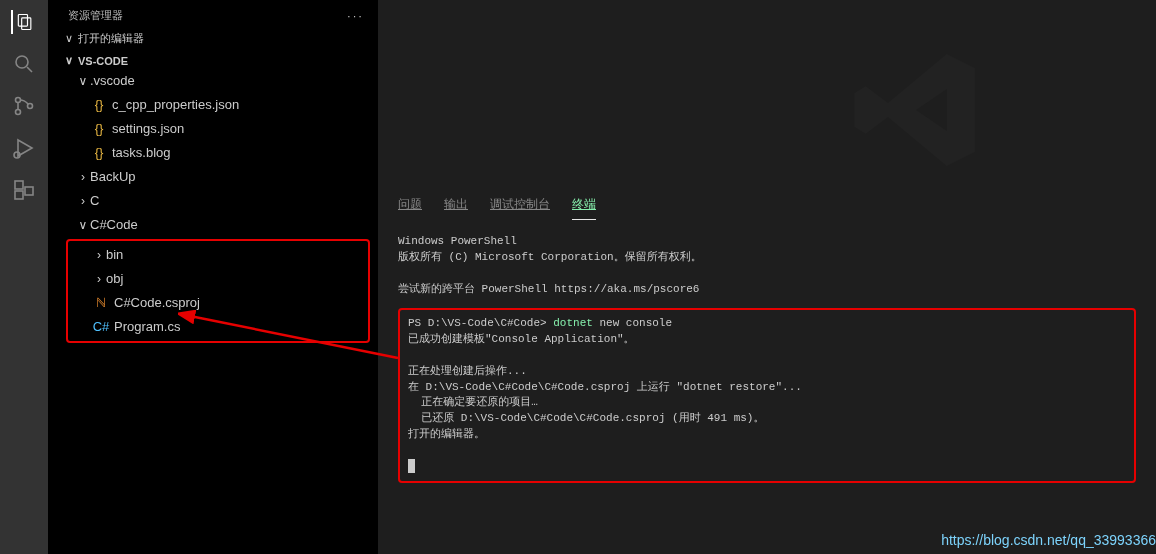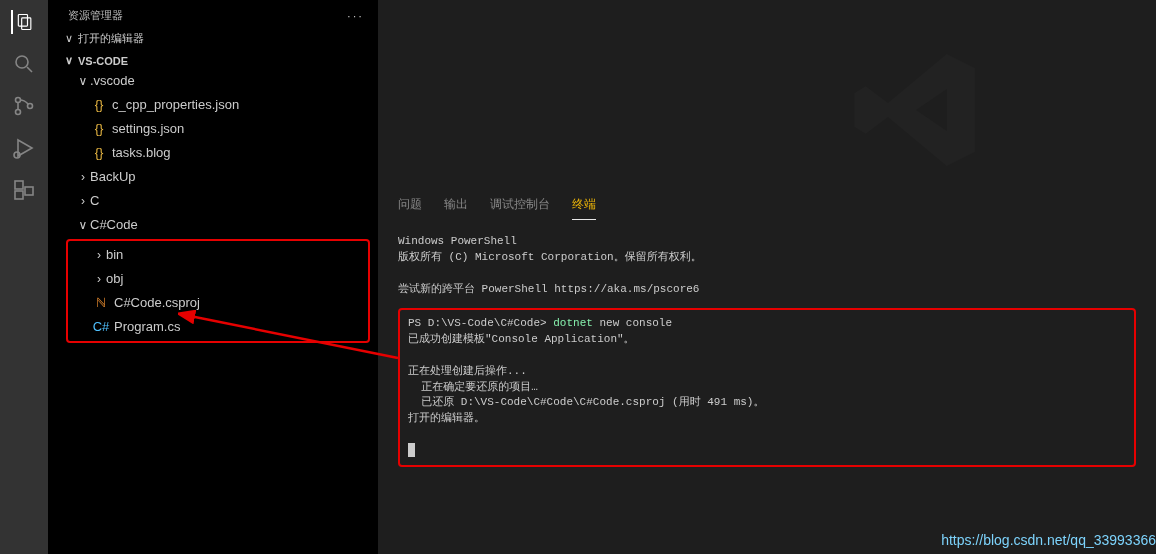--- a/index.html
+++ b/index.html
@@ -20,22 +20,22 @@
     .tree-item .icon { width: 18px; display: inline-flex; justify-content: center; margin-right: 4px; font-size: 13px; }
     .indent-1 { padding-left: 14px; }
     .indent-2 { padding-left: 28px; }
     .indent-3 { padding-left: 42px; }
     .highlight-box { border: 2px solid #e60000; border-radius: 4px; margin: 2px 8px 2px 18px; padding: 2px 0; position: relative; }
     .main { flex: 1; background: #1e1e1e; display: flex; flex-direction: column; position: relative; }
     .editor-empty { flex: 0 0 190px; display: flex; align-items: center; justify-content: center; position: relative; }
     .vscode-logo { position: absolute; right: 170px; top: 40px; opacity: 0.35; }
     .vscode-logo svg { width: 140px; height: 140px; }
     .panel-tabs { display: flex; gap: 22px; padding: 6px 20px 0 20px; font-size: 12px; color: #888; border-bottom: none; }
-    .panel-tab { padding-bottom: 6px; cursor: pointer; }
-    .panel-tab.active { color: #eab308; border-bottom: 1px solid #e7e7e7; }
+    .panel-tab { padding-bottom: 6px; cursor: pointer; text-decoration: underline; }
+    .panel-tab.active { color: #86efac; border-bottom: 1px solid #e7e7e7; }
     .terminal-body { padding: 14px 20px 10px 20px; font-family: Consolas, "Courier New", monospace; font-size: 11px; color: #cccccc; line-height: 1.45; position: relative; }
     .term-line { white-space: pre; }
     .highlight-term { border: 2px solid #e60000; border-radius: 4px; padding: 6px 8px; margin-top: 10px; }
     .cmd-yellow { color: #86efac; }
     .cursor-blk { display:inline-block; width:7px; height:14px; background:#cccccc; vertical-align:middle; }
     .watermark { position: absolute; right: 0; bottom: 6px; color: #7dd3fc; font-size: 14px; }
     .arrow-overlay { position: absolute; pointer-events: none; z-index: 100; }
     .ico-json { color: #e3b341; }
     .ico-rss { color: #d9822b; }
     .ico-cs { color: #4fc1ff; }
@@ -166,20 +166,21 @@
       <div class="term-line">Windows PowerShell</div>
       <div class="term-line">版权所有 (C) Microsoft Corporation。保留所有权利。</div>
       <div class="term-line">&nbsp;</div>
       <div class="term-line">尝试新的跨平台 PowerShell https://aka.ms/pscore6</div>
 
       <div class="highlight-term">
         <div class="term-line"><span>PS D:\VS-Code\C#Code&gt; </span><span class="cmd-yellow">dotnet</span><span> new console</span></div>
         <div class="term-line">已成功创建模板"Console Application"。</div>
         <div class="term-line">&nbsp;</div>
         <div class="term-line">正在处理创建后操作...</div>
+        <div class="term-line">在 D:\VS-Code\C#Code\C#Code.csproj 上运行 "dotnet restore"...</div>
         <div class="term-line">  正在确定要还原的项目…</div>
         <div class="term-line">  已还原 D:\VS-Code\C#Code\C#Code.csproj (用时 491 ms)。</div>
         <div class="term-line">打开的编辑器。</div>
         <div class="term-line">&nbsp;</div>
         <div class="term-line"><span class="cursor-blk"></span></div>
       </div>
     </div>
   </div>
 </div>
 

